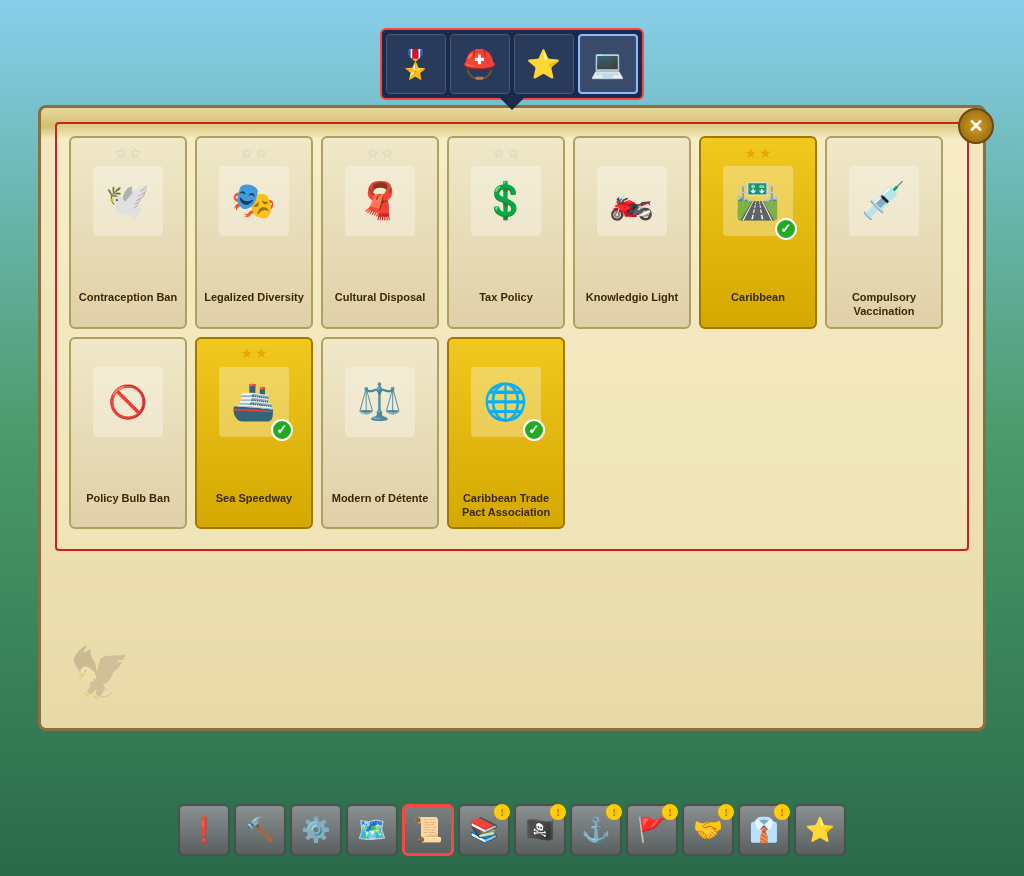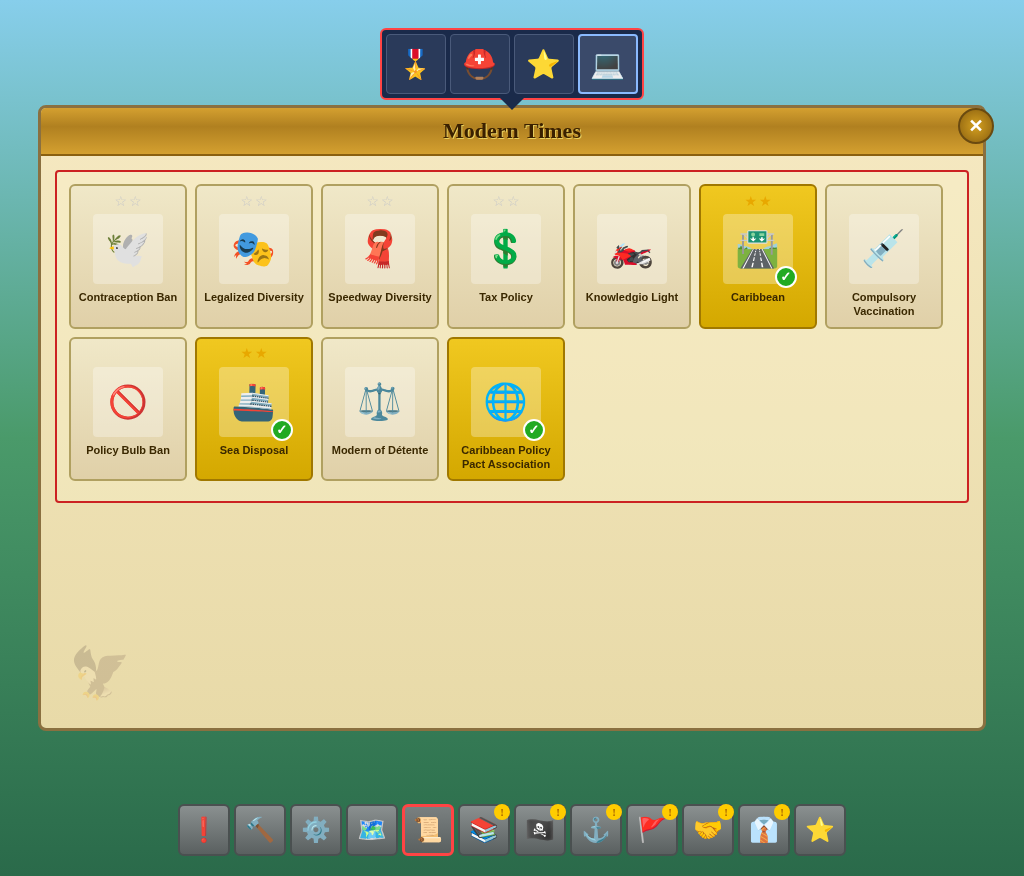--- a/index.html
+++ b/index.html
@@ -191,20 +191,21 @@
       border: 2px solid white;
     }
 
     .policy-name {
       font-size: 11px;
       font-weight: bold;
       color: #3a2800;
       text-align: center;
       line-height: 1.3;
       font-family: Arial, sans-serif;
+      margin-top: 48px;
     }
 
     
     .taskbar {
       position: absolute;
       bottom: 20px;
       left: 50%;
       transform: translateX(-50%);
       display: flex;
       gap: 4px;
@@ -266,23 +267,20 @@
 
 <div class="top-tabs">
   <div class="top-tab">🎖️</div>
   <div class="top-tab">⛑️</div>
   <div class="top-tab">⭐</div>
   <div class="top-tab active">💻</div>
 </div>
 <div class="top-tab-arrow"></div>
 
 <div class="main-panel">
-  <div class="panel-title-bar">
-    <span class="panel-title">Modern Times</span>
-  </div>
 
   <div class="content-area">
 
     <div class="policy-grid">
 
       <div class="policy-card">
         <div class="stars">
           <span class="star">☆</span>
           <span class="star">☆</span>
         </div>
@@ -298,21 +296,21 @@
         <div class="policy-icon">🎭</div>
         <div class="policy-name">Legalized Diversity</div>
       </div>
 
       <div class="policy-card">
         <div class="stars">
           <span class="star">☆</span>
           <span class="star">☆</span>
         </div>
         <div class="policy-icon">🧣</div>
-        <div class="policy-name">Speedway Diversity</div>
+        <div class="policy-name">Cultural Disposal</div>
       </div>
 
       <div class="policy-card">
         <div class="stars">
           <span class="star">☆</span>
           <span class="star">☆</span>
         </div>
         <div class="policy-icon">💲</div>
         <div class="policy-name">Tax Policy</div>
       </div>
@@ -355,36 +353,36 @@
 
       <div class="policy-card active">
         <div class="stars">
           <span class="star gold">★</span>
           <span class="star gold">★</span>
         </div>
         <div class="policy-icon">
           🚢
           <div class="checkmark">✓</div>
         </div>
-        <div class="policy-name">Sea Disposal</div>
+        <div class="policy-name">Sea Speedway</div>
       </div>
 
       <div class="policy-card">
         <div class="stars" style="height:18px;"></div>
         <div class="policy-icon">⚖️</div>
         <div class="policy-name">Modern of Détente</div>
       </div>
 
       <div class="policy-card active">
         <div class="stars" style="height:18px;"></div>
         <div class="policy-icon">
           🌐
           <div class="checkmark">✓</div>
         </div>
-        <div class="policy-name">Caribbean Policy Pact Association</div>
+        <div class="policy-name">Caribbean Trade Pact Association</div>
       </div>
 
     </div>
 
   </div>
 
   <div class="corner-seal">🦅</div>
 
 </div>
 

